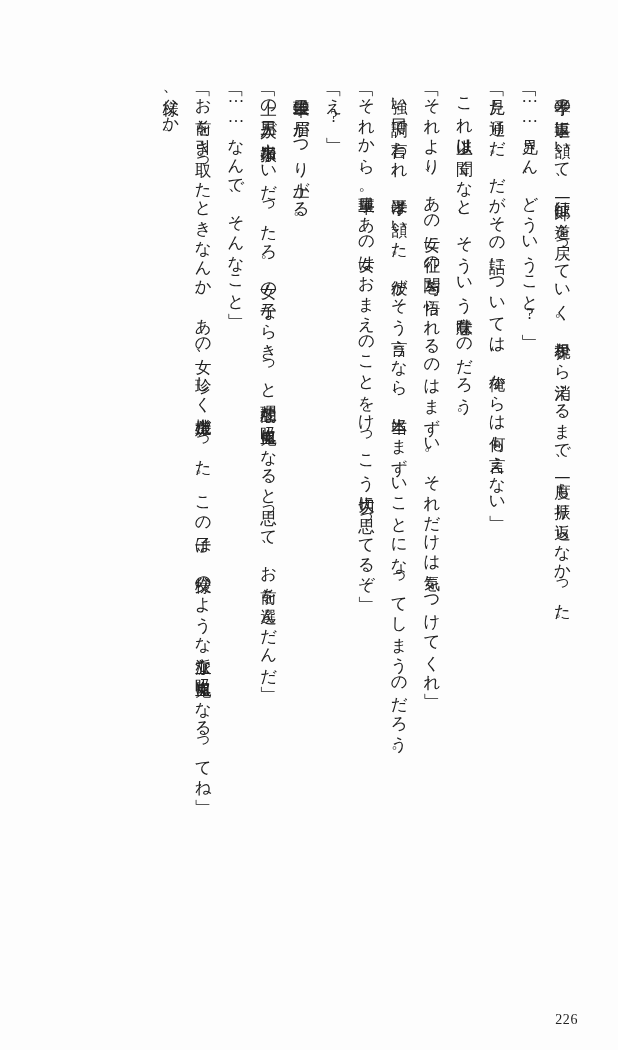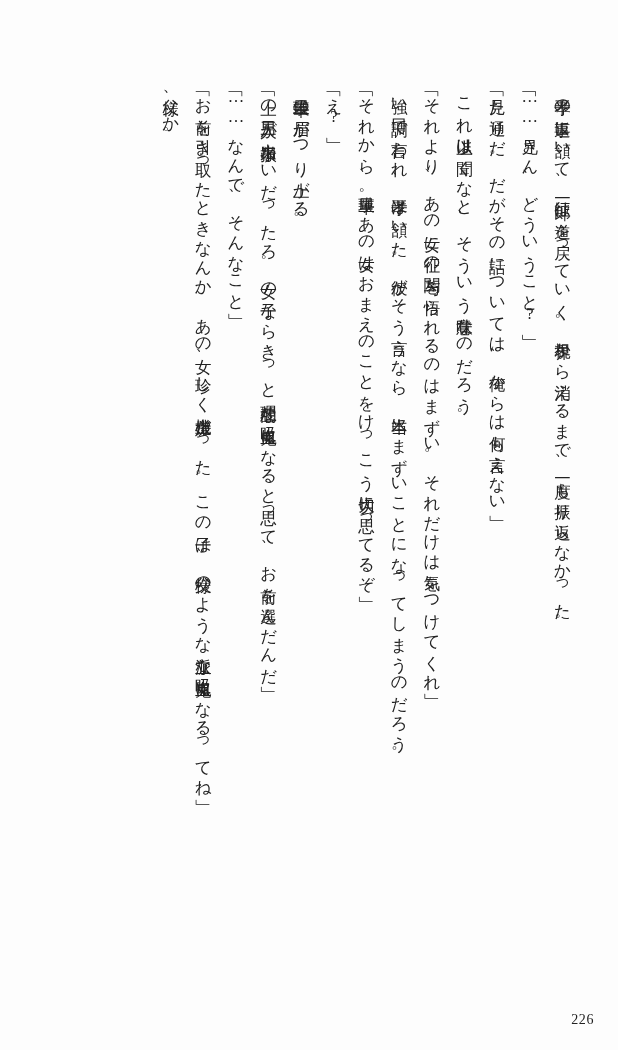--- a/index.html
+++ b/index.html
@@ -44,21 +44,21 @@
     text-indent: 1em;
   }
   #text-body p.nodent {
     text-indent: 0;
   }
   #text-body p.quote {
     text-indent: 0;
   }
   .page-number {
     position: absolute;
-    right: 24px;
+    right: 40px;
     bottom: 22px;
     font-size: 14px;
     font-family: "Liberation Serif", "DejaVu Serif", serif;
     color: #222222;
     letter-spacing: 0.04em;
   }
 </style>
 </head>
 <body>
 

